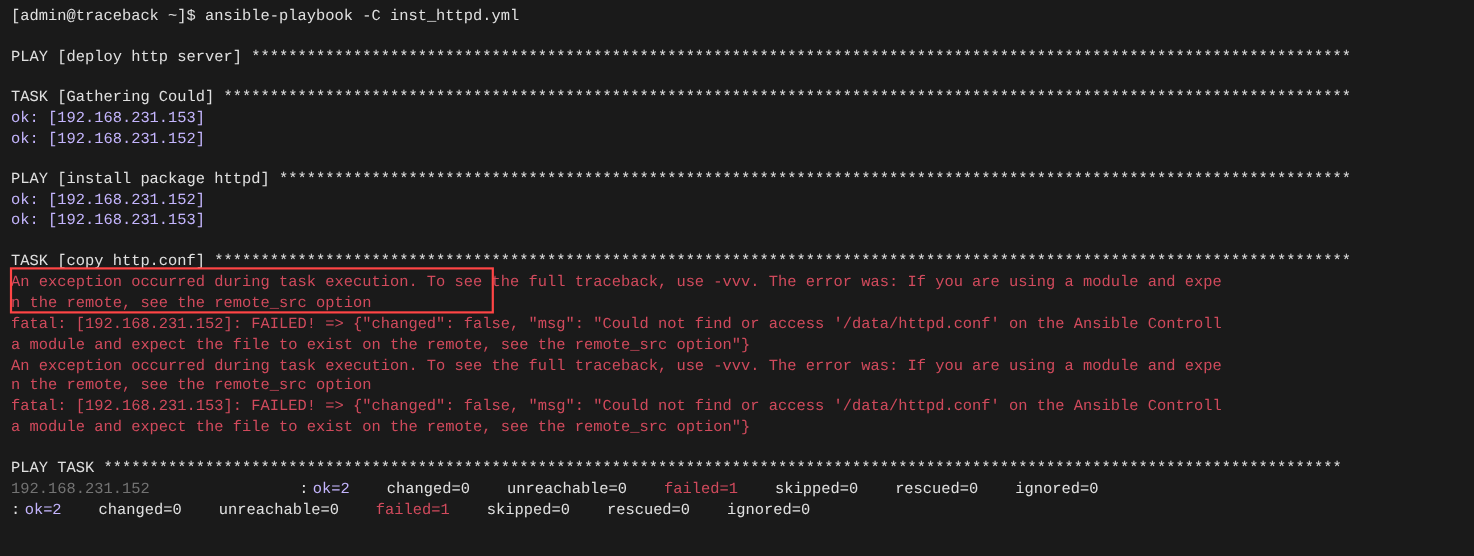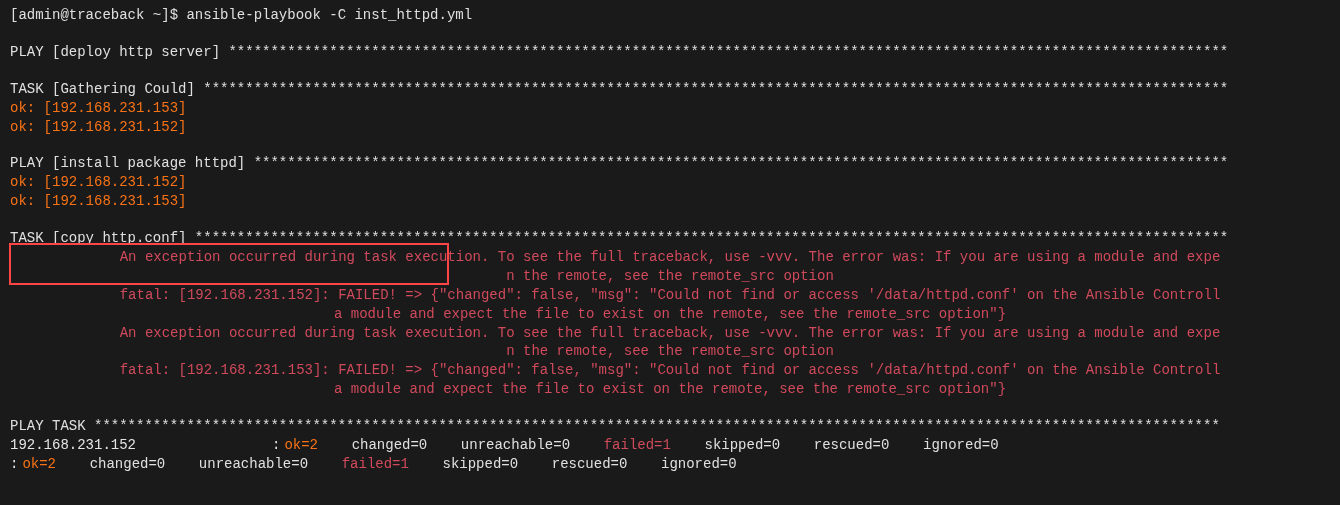--- a/index.html
+++ b/index.html
@@ -15,38 +15,38 @@
       line-height: 1.35;
       padding: 6px 10px;
       width: 1340px;
       white-space: nowrap;
       overflow: hidden;
     }
     .line {
       display: block;
     }
     .white { color: #e0e0e0; }
-    .green { color: #f97316; font-family: Liberation Mono, monospace; }
-    .red { color: #d04a5c; text-align: center; }
+    .green { color: #c4b5fd; font-family: Liberation Mono, monospace; }
+    .red { color: #d04a5c; }
     .spacer { height: 18px; }
     .highlight-box {
       border: 2px solid #ff4545;
       position: absolute;
       left: 9px;
       top: 243px;
       width: 440px;
       height: 42px;
       pointer-events: none;
     }
     .recap-line {
       display: flex;
     }
     .recap-host {
       width: 262px;
-      color: #e5e5e5;
+      color: #737373;
     }
     .recap-sep {
       color: #e0e0e0;
       margin-right: 4px;
     }
   </style>
 </head>
 <body>
 
 <div class="highlight-box"></div>

